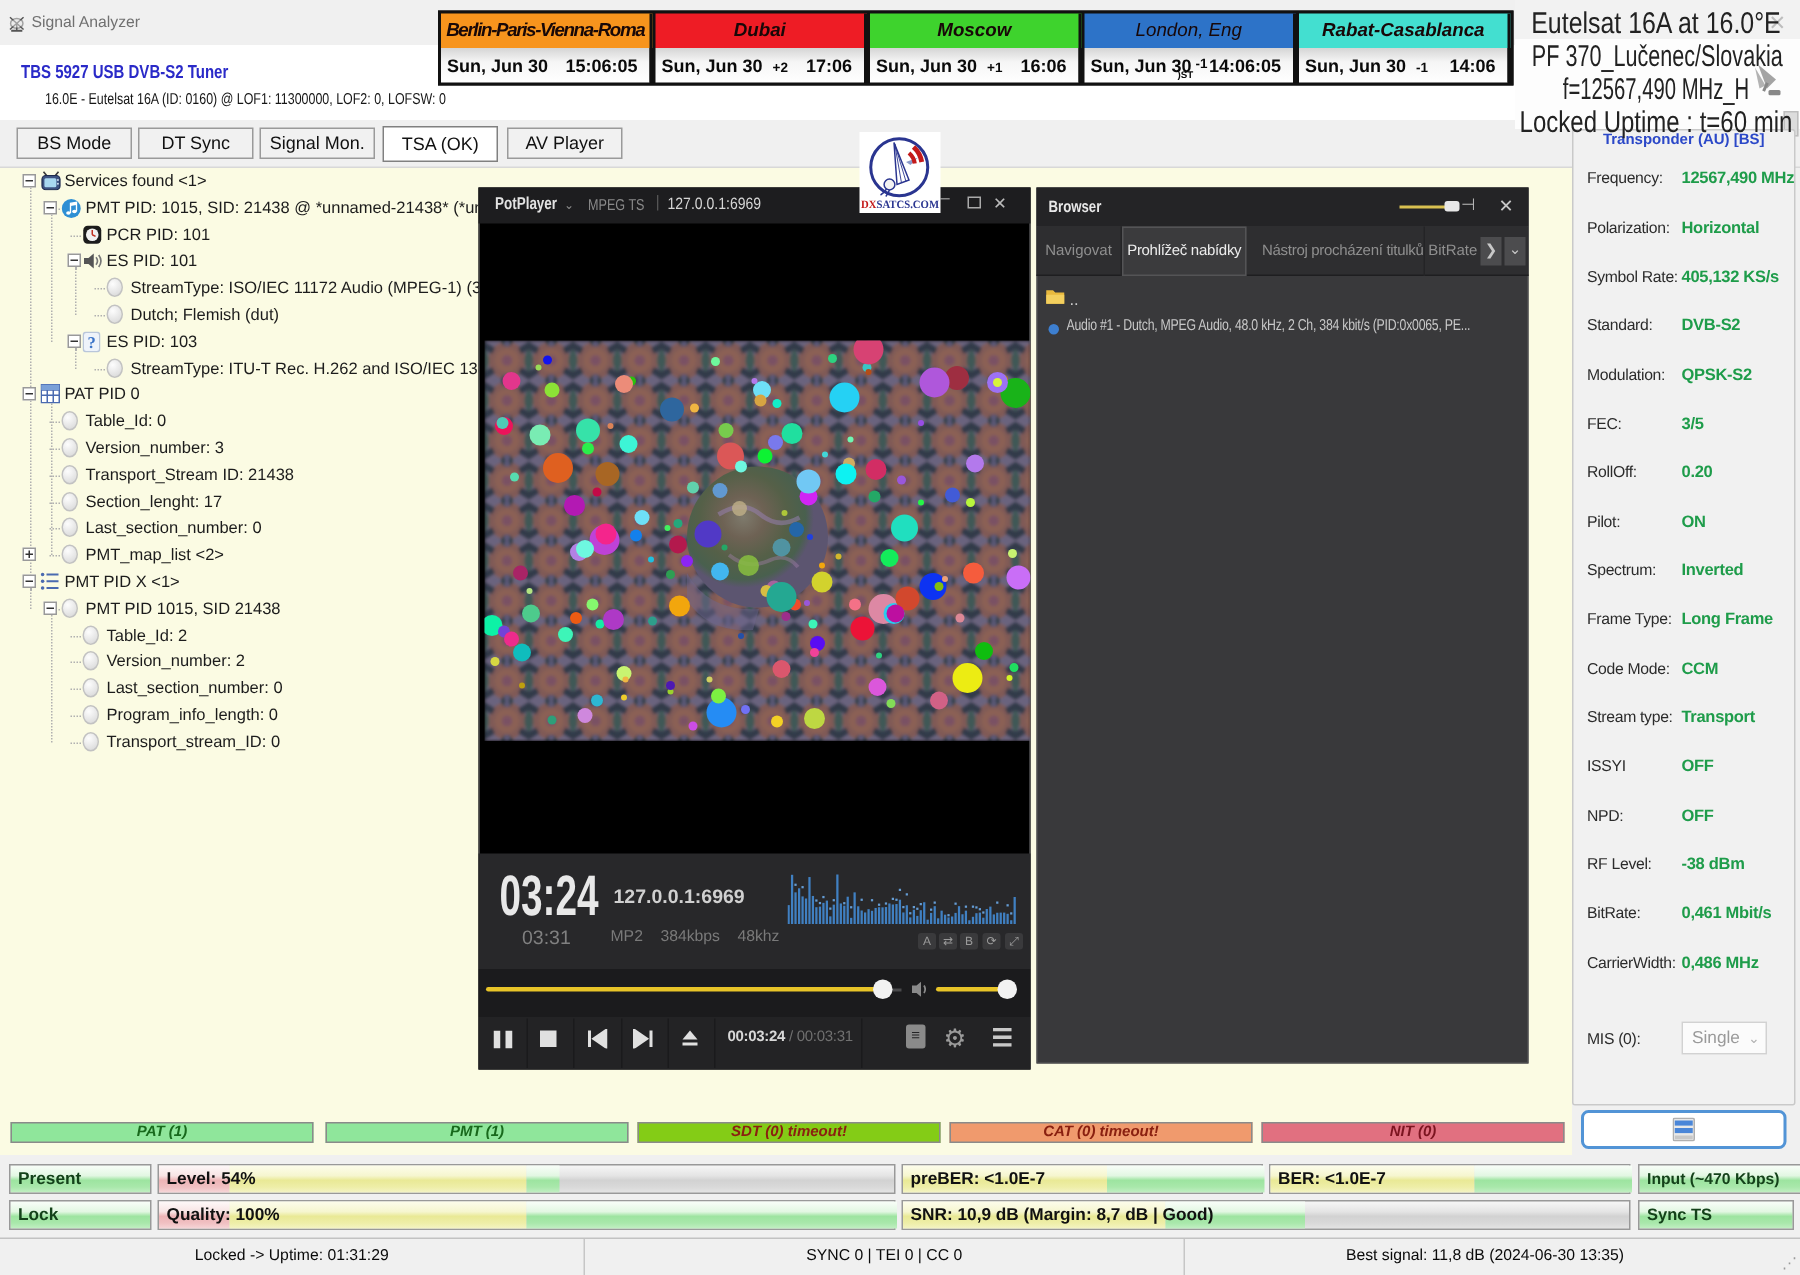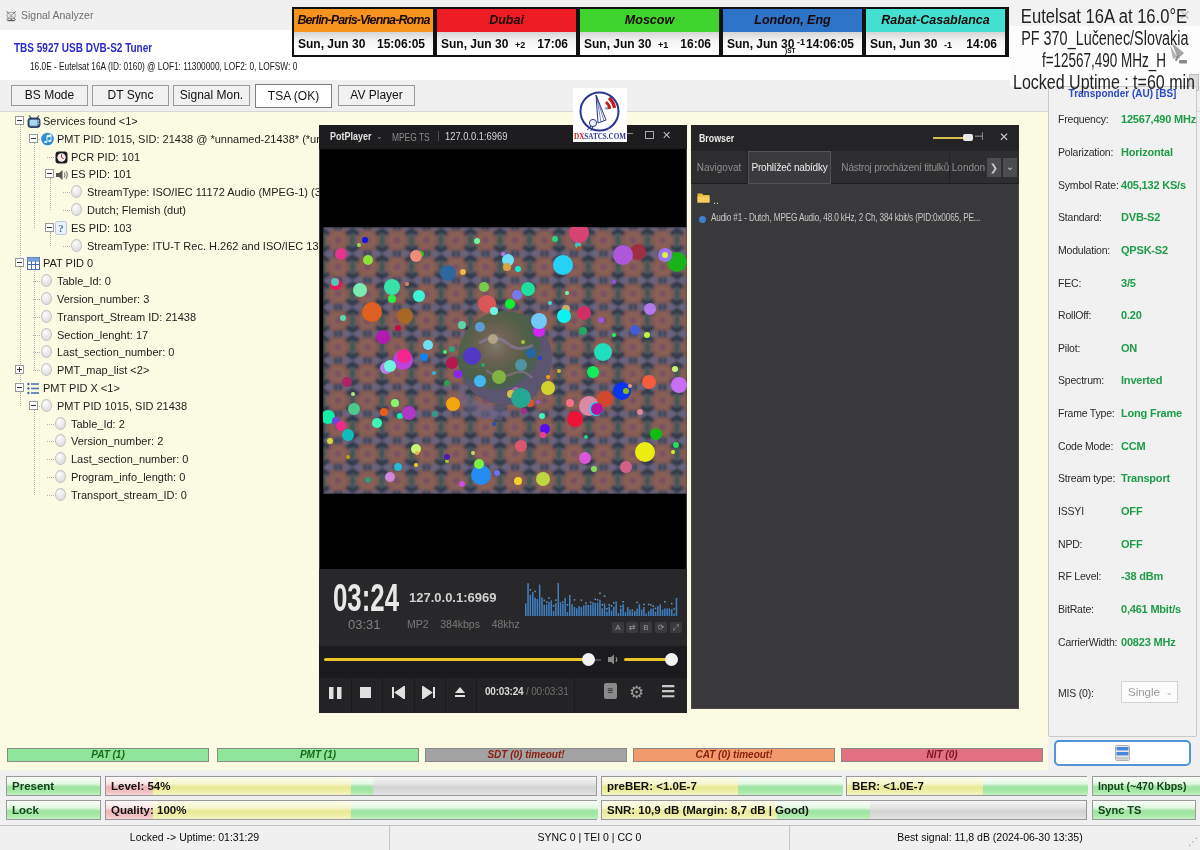--- a/index.html
+++ b/index.html
@@ -36,21 +36,21 @@
 <div class="a" style="left:21px;top:9px;font-size:10.5px;color:#707070">Signal Analyzer</div>
 <div class="a" style="left:14px;top:41px;font-size:12.5px;font-weight:bold;color:#2a2ac8;transform:scaleX(0.8);transform-origin:0 0">TBS 5927 USB DVB-S2 Tuner</div>
 <div class="a" style="left:30px;top:60px;font-size:10.5px;color:#161616;transform:scaleX(0.79);transform-origin:0 0">16.0E - Eutelsat 16A (ID: 0160) @ LOF1: 11300000, LOF2: 0, LOFSW: 0</div>
 <div class="a" style="left:292px;top:7px;width:717px;height:50px;border:2px solid #111;background:#111"></div>
 <div class="a" style="left:294px;top:9px;width:141px;height:23px;background:#f7941d;border-right:2px solid #111;font-size:12.5px;font-weight:bold;font-style:italic;text-align:center;line-height:22px;color:#180808;letter-spacing:-0.9px">Berlin-Paris-Vienna-Roma</div>
 <div class="a" style="left:294px;top:32px;width:141px;height:23px;background:linear-gradient(#d5d5d5,#f5f5f5 40%,#fff);border-right:2px solid #111;font-size:12px;font-weight:bold;line-height:24px;color:#0a0a0a"><span style="padding-left:4px">Sun, Jun 30</span><span style="position:absolute;right:8px;text-align:right">15:06:05</span></div>
 <div class="a" style="left:437px;top:9px;width:141px;height:23px;background:#ee1c25;border-right:2px solid #111;font-size:12.5px;font-weight:bold;font-style:italic;text-align:center;line-height:22px;color:#180808">Dubai</div>
 <div class="a" style="left:437px;top:32px;width:141px;height:23px;background:linear-gradient(#d5d5d5,#f5f5f5 40%,#fff);border-right:2px solid #111;font-size:12px;font-weight:bold;line-height:24px;color:#0a0a0a"><span style="padding-left:4px">Sun, Jun 30</span><span style="position:absolute;right:8px;text-align:right">17:06</span><span style="position:absolute;left:78px;top:1px;font-size:9px;font-weight:bold">+2</span></div>
 <div class="a" style="left:580px;top:9px;width:141px;height:23px;background:#3ed32d;border-right:2px solid #111;font-size:12.5px;font-weight:bold;font-style:italic;text-align:center;line-height:22px;color:#180808">Moscow</div>
 <div class="a" style="left:580px;top:32px;width:141px;height:23px;background:linear-gradient(#d5d5d5,#f5f5f5 40%,#fff);border-right:2px solid #111;font-size:12px;font-weight:bold;line-height:24px;color:#0a0a0a"><span style="padding-left:4px">Sun, Jun 30</span><span style="position:absolute;right:8px;text-align:right">16:06</span><span style="position:absolute;left:78px;top:1px;font-size:9px;font-weight:bold">+1</span></div>
-<div class="a" style="left:723px;top:9px;width:141px;height:23px;background:#2d73c8;border-right:2px solid #111;font-size:12.5px;font-weight:bold;font-style:italic;text-align:center;line-height:22px;color:#180808">London, Eng</div>
+<div class="a" style="left:723px;top:9px;width:141px;height:23px;background:#2d73c8;border-right:2px solid #111;font-size:12.5px;font-weight:normal;font-style:italic;text-align:center;line-height:22px;color:#180808">London, Eng</div>
 <div class="a" style="left:723px;top:32px;width:141px;height:23px;background:linear-gradient(#d5d5d5,#f5f5f5 40%,#fff);border-right:2px solid #111;font-size:12px;font-weight:bold;line-height:24px;color:#0a0a0a"><span style="padding-left:4px">Sun, Jun 30</span><span style="position:absolute;right:8px;text-align:right">14:06:05</span><span style="position:absolute;left:74px;top:-2px;font-size:9px;font-weight:bold">-1</span><span style="position:absolute;left:62px;top:7px;font-size:6.5px;font-weight:bold">)ST</span></div>
 <div class="a" style="left:866px;top:9px;width:141px;height:23px;background:#43dfd0;border-right:2px solid #111;font-size:12.5px;font-weight:bold;font-style:italic;text-align:center;line-height:22px;color:#180808">Rabat-Casablanca</div>
 <div class="a" style="left:866px;top:32px;width:141px;height:23px;background:linear-gradient(#d5d5d5,#f5f5f5 40%,#fff);border-right:2px solid #111;font-size:12px;font-weight:bold;line-height:24px;color:#0a0a0a"><span style="padding-left:4px">Sun, Jun 30</span><span style="position:absolute;right:8px;text-align:right">14:06</span><span style="position:absolute;left:78px;top:1px;font-size:9px;font-weight:bold">-1</span></div>
 <div class="a" style="left:1010px;top:0;width:190px;height:86px;background:#fdfdfd"></div>
 <div class="a" style="left:1010px;top:0;width:190px;height:26px;background:#f2f2f2"></div>
 <div class="a" style="left:989px;top:5px;width:230px;text-align:center;font-size:20px;color:#222;white-space:nowrap;transform:scaleX(0.83);z-index:7">Eutelsat 16A at 16.0°E</div>
 <div class="a" style="left:989px;top:27px;width:230px;text-align:center;font-size:20px;color:#222;white-space:nowrap;transform:scaleX(0.72);z-index:7">PF 370_Lučenec/Slovakia</div>
 <div class="a" style="left:989px;top:49px;width:230px;text-align:center;font-size:20px;color:#222;white-space:nowrap;transform:scaleX(0.675);z-index:7">f=12567,490 MHz_H</div>
 <div class="a" style="left:989px;top:71px;width:230px;text-align:center;font-size:20px;color:#222;white-space:nowrap;transform:scaleX(0.8);z-index:7">Locked Uptime : t=60 min</div>
 <div class="a" style="left:1179px;top:7px;font-size:14px;color:#bdbdbd">✕</div>
@@ -532,21 +532,21 @@
 <div class="a" style="left:691px;top:125px;width:328px;height:26px;background:#242426"></div>
 <div class="a" style="left:699px;top:132px;font-size:11px;font-weight:bold;color:#e8e8e8;transform:scaleX(0.8);transform-origin:0 0">Browser</div>
 <div class="a" style="left:933px;top:137px;width:32px;height:2px;background:#d8c050"></div>
 <div class="a" style="left:963px;top:134px;width:10px;height:7px;background:#e8e8e8;border-radius:2px"></div>
 <div class="a" style="left:974px;top:130px;font-size:11px;color:#b8b8b8">⊣</div>
 <div class="a" style="left:999px;top:130px;font-size:12px;color:#c8c8c8">✕</div>
 <div class="a" style="left:691px;top:151px;width:328px;height:33px;background:#2e2e30;border-bottom:1px solid #1e1e20"></div>
 <div class="a" style="left:691px;top:151px;width:57px;height:33px;border-right:1px solid #242426;font-size:10px;color:#8f8f8f;text-align:center;line-height:33px;white-space:nowrap;overflow:hidden">Navigovat</div>
 <div class="a" style="left:748px;top:151px;width:83px;height:33px;background:#3b3b3d;border:1px solid #545456;font-size:10px;color:#ececec;text-align:center;line-height:31px;white-space:nowrap;overflow:hidden;letter-spacing:-0.2px">Prohlížeč nabídky</div>
 <div class="a" style="left:831px;top:151px;width:119px;height:33px;border-right:1px solid #242426;font-size:10px;color:#8f8f8f;text-align:right;line-height:33px;white-space:nowrap;overflow:hidden;letter-spacing:-0.2px">Nástroj procházení titulků</div>
-<div class="a" style="left:950px;top:151px;width:37px;height:33px;font-size:10px;color:#8f8f8f;text-align:center;line-height:33px;white-space:nowrap;overflow:hidden">London</div>
+<div class="a" style="left:950px;top:151px;width:37px;height:33px;font-size:10px;color:#8f8f8f;text-align:center;line-height:33px;white-space:nowrap;overflow:hidden">BitRate</div>
 <div class="a" style="left:987px;top:158px;width:14px;height:19px;background:#4c4c4e;color:#c8c8c8;font-size:10px;text-align:center;line-height:19px">❯</div>
 <div class="a" style="left:1003px;top:158px;width:14px;height:19px;background:#4c4c4e;color:#c8c8c8;font-size:10px;text-align:center;line-height:17px">⌄</div>
 <svg class="a" style="left:697px;top:192px" width="13" height="11" viewBox="0 0 13 11">
     <path d="M0.5 1.5 L5 1.5 L6.5 3 L12.5 3 L12.5 10.5 L0.5 10.5 Z" fill="#e8b93e"></path>
     <path d="M0.5 4.5 L12.5 4.5 L12.5 10.5 L0.5 10.5 Z" fill="#f3cf5e"></path>
   </svg>
 <div class="a" style="left:713px;top:194px;font-size:11px;color:#cccccc">..</div>
 <div class="a" style="left:699px;top:216px;width:7px;height:7px;border-radius:50%;background:#3d7fd0"></div>
 <div class="a" style="left:711px;top:211px;font-size:10.5px;color:#c8c8c8;width:390px;overflow:hidden;white-space:nowrap;letter-spacing:-0.2px;transform:scaleX(0.78);transform-origin:0 0">Audio #1 - Dutch, MPEG Audio, 48.0 kHz, 2 Ch, 384 kbit/s (PID:0x0065, PE...</div>
 <div class="a" style="left:573px;top:88px;width:54px;height:54px;background:#fff;z-index:6">
@@ -572,33 +572,33 @@
 <div class="rrow" style="top:309px">RollOff:<b>0.20</b></div>
 <div class="rrow" style="top:342px">Pilot:<b>ON</b></div>
 <div class="rrow" style="top:374px">Spectrum:<b>Inverted</b></div>
 <div class="rrow" style="top:407px">Frame Type:<b>Long Frame</b></div>
 <div class="rrow" style="top:440px">Code Mode:<b>CCM</b></div>
 <div class="rrow" style="top:472px">Stream type:<b>Transport</b></div>
 <div class="rrow" style="top:505px">ISSYI<b>OFF</b></div>
 <div class="rrow" style="top:538px">NPD:<b>OFF</b></div>
 <div class="rrow" style="top:570px">RF Level:<b>-38 dBm</b></div>
 <div class="rrow" style="top:603px">BitRate:<b>0,461 Mbit/s</b></div>
-<div class="rrow" style="top:636px">CarrierWidth:<b>00823 MHz</b></div>
+<div class="rrow" style="top:636px">CarrierWidth:<b>0,486 MHz</b></div>
 <div class="rrow" style="top:687px">MIS (0):</div>
 <div class="a" style="left:1121px;top:681px;width:57px;height:22px;background:#fbfbfb;border:1px solid #d2d2d2;font-size:11.5px;color:#9a9a9a;line-height:20px;padding-left:6px">Single <span style="position:absolute;right:4px;color:#b0b0b0;font-size:9px">⌄</span></div>
 <div class="a" style="left:1054px;top:740px;width:137px;height:26px;background:#fff;border:2px solid #5294d6;border-radius:5px"></div>
 <svg class="a" style="left:1115px;top:745px" width="15" height="16" viewBox="0 0 15 16">
     <rect x="0.5" y="0.5" width="14" height="15" rx="1" fill="#e8e8e8" stroke="#b0b0b0"></rect>
     <rect x="1.5" y="2" width="12" height="3.4" fill="#4a86d8"></rect>
     <rect x="1.5" y="7" width="12" height="3.4" fill="#4a86d8"></rect>
     <rect x="1.5" y="12" width="12" height="2.6" fill="#c8c8c8"></rect>
   </svg>
 <div class="bar1" style="left:7px;width:202px;background:#8fe69b;color:#18691c">PAT (1)</div>
 <div class="bar1" style="left:217px;width:202px;background:#8fe69b;color:#18691c">PMT (1)</div>
-<div class="bar1" style="left:425px;width:202px;background:#a3a3a3;color:#8a2010">SDT (0) timeout!</div>
+<div class="bar1" style="left:425px;width:202px;background:#84cc16;color:#8a2010">SDT (0) timeout!</div>
 <div class="bar1" style="left:633px;width:202px;background:#f09a6d;color:#8a2010">CAT (0) timeout!</div>
 <div class="bar1" style="left:841px;width:202px;background:#e17080;color:#7c1420">NIT (0)</div>
 <div class="sbar grn" style="left:6px;top:776px;width:95px"><span style="color:#14421a">Present</span></div>
 <div class="sbar" style="left:105px;top:776px;width:492px">
 <div class="seg" style="left:0;width:47px;background:linear-gradient(#fdf6f6 5%,#f8e4e4 38%,#edb4b6 55%,#f0c0c2 80%,#f6d6d8)"></div>
 <div class="seg" style="left:47px;width:198px;background:linear-gradient(#fcfce8 5%,#f6f6cf 38%,#e9e996 55%,#eeeea8 80%,#f4f4c4)"></div>
 <div class="seg" style="left:245px;width:22px;background:linear-gradient(#f6fdf6 5%,#e2f7e2 38%,#9de4a0 55%,#a9e8ab 80%,#c2efc3)"></div>
 <span>Level: 54%</span></div>
 <div class="sbar" style="left:601px;top:776px;width:241px">
 <div class="seg" style="left:0;width:136px;background:linear-gradient(#fcfce8 5%,#f6f6cf 38%,#e9e996 55%,#eeeea8 80%,#f4f4c4)"></div>

